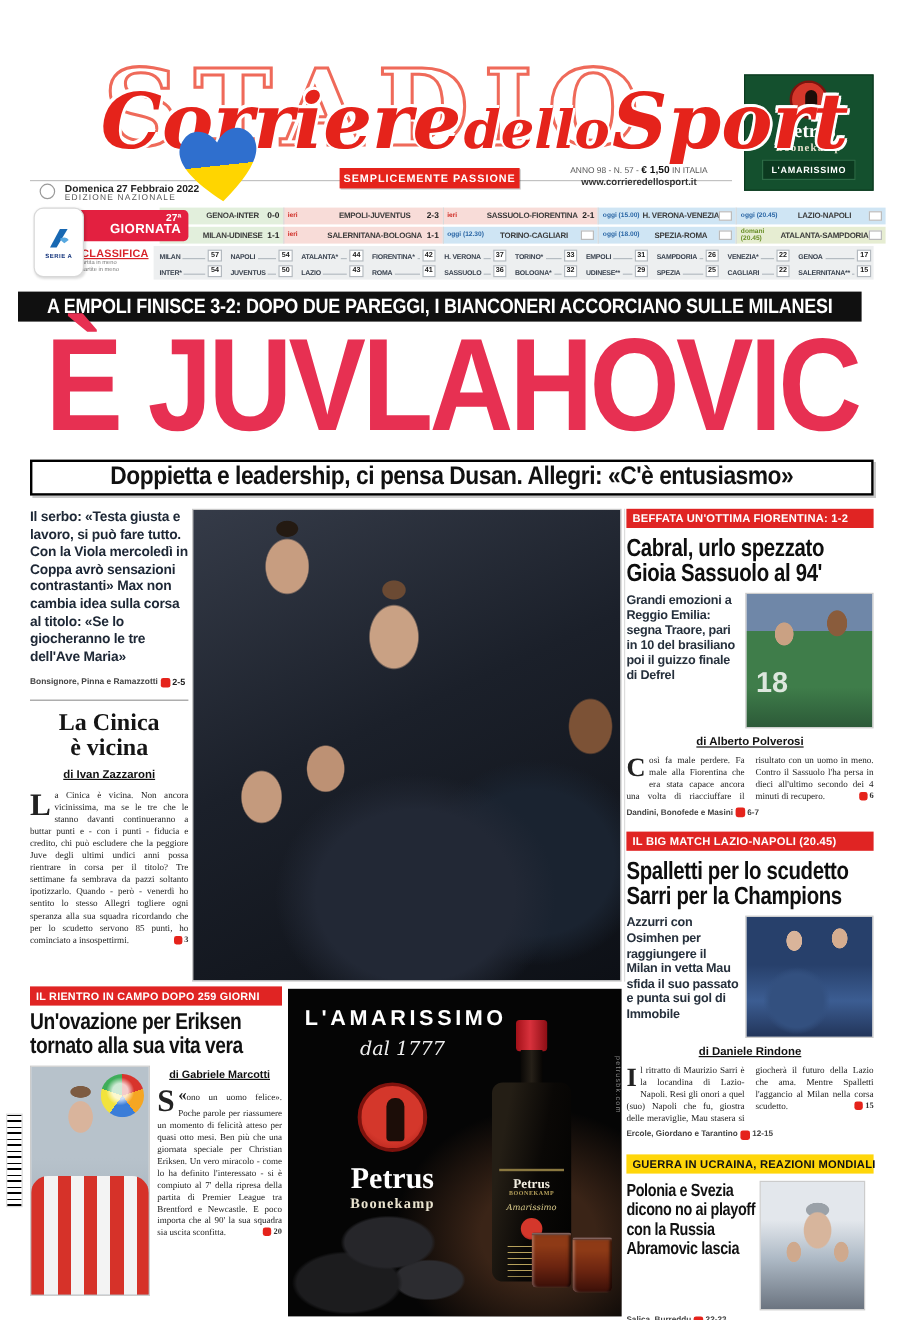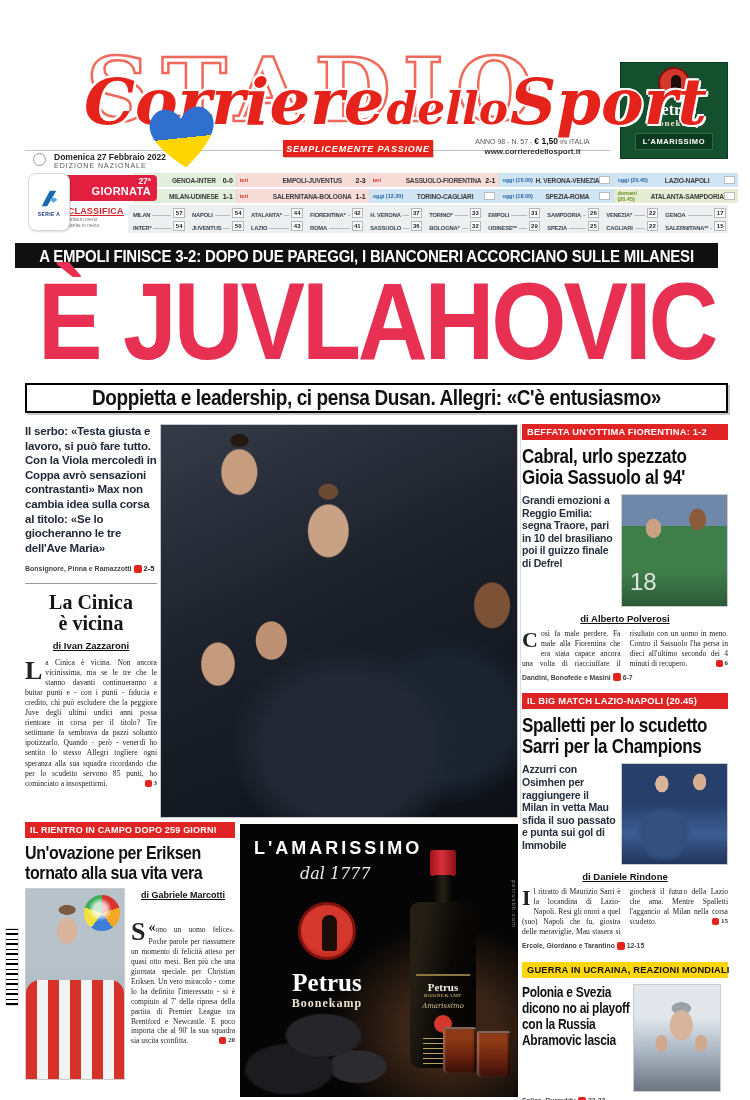--- a/index.html
+++ b/index.html
@@ -19,21 +19,21 @@
     font-family:"DejaVu Serif",serif;font-style:italic;font-weight:bold;white-space:nowrap;
     text-shadow:2px 0 #fff,-2px 0 #fff,0 2px #fff,0 -2px #fff,2px 2px #fff,-2px -2px #fff;line-height:1}
   .logo .t1{font-size:64px}.logo .t2{font-size:44px;margin:12px 2px}.logo .t3{font-size:64px}
   .mast-rule{position:absolute;left:25px;top:150px;width:585px;border-top:1px solid #c2c2c2}
   .bollino{position:absolute;left:33px;top:153px;width:13px;height:13px;border:1.5px solid #9a9a9a;border-radius:50%}
   .dateblock{position:absolute;left:54px;top:152px;line-height:1.2}
   .dateblock .d1{font-size:8.5px;font-weight:bold;color:#222}
   .dateblock .d2{font-size:7px;color:#555;letter-spacing:1px}
   .heart{position:absolute;left:142px;top:100px;z-index:3;transform:rotate(-6deg)}
   .tagline{position:absolute;left:283px;top:140px;width:150px;height:17px;background:var(--brand_red);
-    color:#fff;font-size:9px;font-weight:bold;font-style:italic;display:flex;align-items:center;
+    color:#fff;font-size:9px;font-weight:bold;display:flex;align-items:center;
     justify-content:center;letter-spacing:.8px;box-shadow:1px 1px 0 #00000033}
   .issue{position:absolute;left:455px;top:136px;width:155px;text-align:center;line-height:1.35}
   .issue .i1{font-size:7px;color:#555}
   .issue .i1 b{font-size:8.5px;color:#111}
   .issue .i2{font-size:8px;font-weight:bold;color:#333}
   .petrus-top{position:absolute;left:620px;top:62px;width:108px;height:97px;background:#14502e;
     border:1px solid #0c3a20;display:flex;flex-direction:column;align-items:center;padding-top:4px}
   .ptop-circle{width:32px;height:32px;border-radius:50%;background:radial-gradient(circle at 50% 40%,#d4372b 0 60%,#a81d16 100%);
     border:2px solid #7e120d;position:relative}
   .ptop-circle::after{content:"";position:absolute;left:11px;top:6px;width:10px;height:20px;background:#1c0d08;border-radius:5px 5px 2px 2px}
@@ -119,21 +119,21 @@
   .strip.yellow{background:var(--strip_yellow);color:#111}
   .sec-h{font-size:17px;font-weight:bold;color:#0e0e0e;line-height:21px;letter-spacing:-.3px;margin-top:6px}
   .sec-h span{display:inline-block;transform:scale(1,1.22);transform-origin:left center;white-space:nowrap}
   .sec-row{display:flex;gap:5px;margin-top:6px}
   .sec-lead{width:94px;font-size:10.5px;font-weight:bold;color:#26303c;line-height:1.2;letter-spacing:-.2px}
   .ph{border:1px solid #ccc;flex:1}
   .ph-sass{height:113px;position:relative;background:
       radial-gradient(14px 18px at 72% 22%, #8a5c3c 0 58%, rgba(0,0,0,0) 62%),
       radial-gradient(13px 16px at 30% 30%, #caa183 0 58%, rgba(0,0,0,0) 62%),
       linear-gradient(180deg,#6f87a8 0 28%,#3f7d4a 28% 70%,#2c5a38 100%)}
-  .ph-sass .num{position:absolute;left:8px;bottom:10px;color:#eef3ee;font-size:24px;font-weight:normal;opacity:.9}
+  .ph-sass .num{position:absolute;left:8px;bottom:22px;color:#eef3ee;font-size:24px;font-weight:bold;opacity:.9}
   .ph-coach{height:102px;background:
       radial-gradient(11px 14px at 38% 20%, #d9b49a 0 58%, rgba(0,0,0,0) 62%),
       radial-gradient(11px 14px at 74% 18%, #d5ad90 0 58%, rgba(0,0,0,0) 62%),
       radial-gradient(40px 40px at 40% 70%, #33507f 0 55%, rgba(0,0,0,0) 70%),
       linear-gradient(180deg,#27406b 0 40%,#3c5d92 70%,#22355a 100%)}
   .ph-abra{height:108px;background:
       radial-gradient(19px 25px at 55% 38%, #d7b59c 0 58%, rgba(0,0,0,0) 63%),
       radial-gradient(10px 14px at 32% 55%, #cfa98d 0 58%, rgba(0,0,0,0) 63%),
       radial-gradient(10px 14px at 78% 55%, #cfa98d 0 58%, rgba(0,0,0,0) 63%),
       radial-gradient(16px 10px at 55% 22%, #9aa1a8 0 58%, rgba(0,0,0,0) 63%),
@@ -159,21 +159,21 @@
     background:
       radial-gradient(17px 22px at 42% 22%, #d9b49c 0 58%, rgba(0,0,0,0) 62%),
       radial-gradient(14px 8px at 42% 11%, #7d5b41 0 58%, rgba(0,0,0,0) 64%),
       linear-gradient(180deg,#b7c2cb 0 40%,#97a4ae 100%)}
   .er-photo::after{content:"";position:absolute;left:0;right:0;bottom:0;height:52%;
     background:repeating-linear-gradient(90deg,#d63229 0 11px,#f3f3f3 11px 22px);border-radius:14px 14px 0 0}
   .er-ball{position:absolute;top:6px;right:4px;width:36px;height:36px;border-radius:50%;z-index:2;
     background:radial-gradient(circle at 45% 40%, rgba(255,255,255,.75) 0 22%, rgba(255,255,255,0) 40%),
       conic-gradient(#d8342c 0 20%,#f5a623 0 40%,#3b7dd8 0 60%,#f2e33c 0 80%,#3fae5a 0 100%)}
   .er-right{flex:1}
-  .er-by{font-size:9px;font-weight:bold;text-decoration:underline;text-align:center;margin:2px 0 19px}
+  .er-by{font-size:9px;font-weight:bold;text-decoration:underline;text-align:center;margin:2px 0 5px}
   .er-body{font-family:"Liberation Serif",serif;font-size:7.5px;line-height:1.32;text-align:justify;color:#1c1c1c}
   .er-body .q{font-family:"Liberation Serif",serif;font-size:14px;font-weight:bold}
 
   
   .ad{position:absolute;left:240px;top:824px;width:278px;height:273px;background:
       radial-gradient(160px 140px at 75% 75%, #3a2417 0 30%, rgba(0,0,0,0) 75%),#050505;overflow:hidden}
   .ad-title{position:absolute;left:14px;top:14px;color:#fff;font-size:18px;font-weight:bold;letter-spacing:3px}
   .ad-sub{position:absolute;left:60px;top:40px;color:#eee;font-family:"DejaVu Serif",serif;font-style:italic;font-size:16px}
   .ad-circle{position:absolute;left:58px;top:78px;width:58px;height:58px;border-radius:50%;
     background:radial-gradient(circle at 50% 40%, #d4372b 0 62%, #a81d16 100%);border:3px solid #7e120d}

